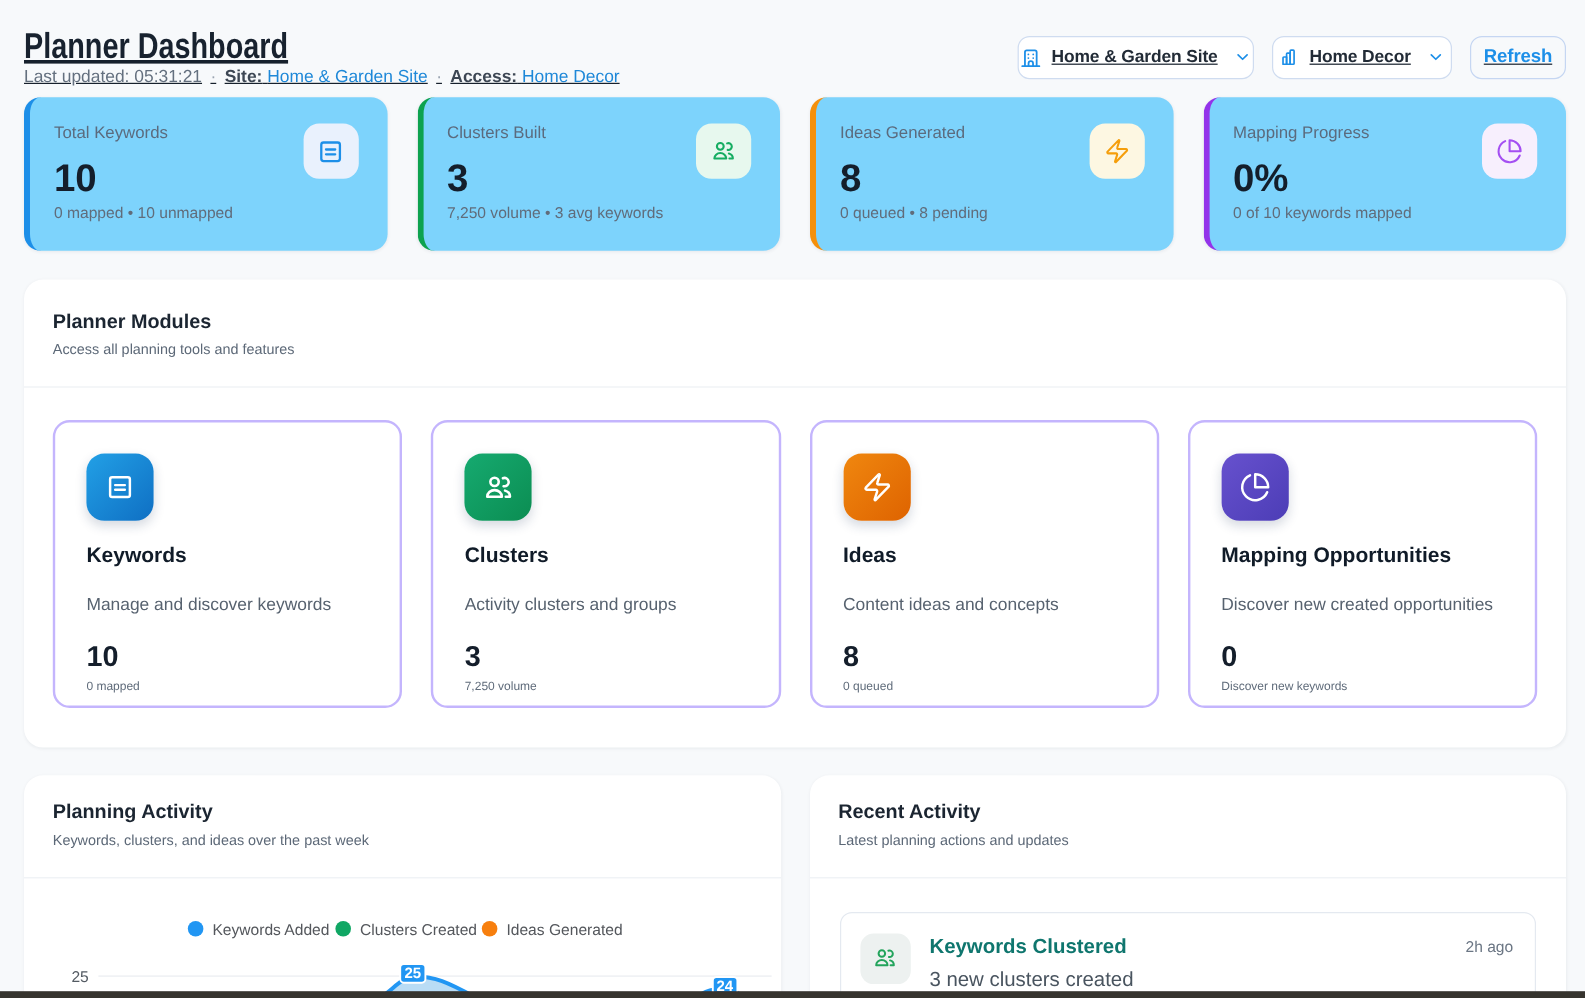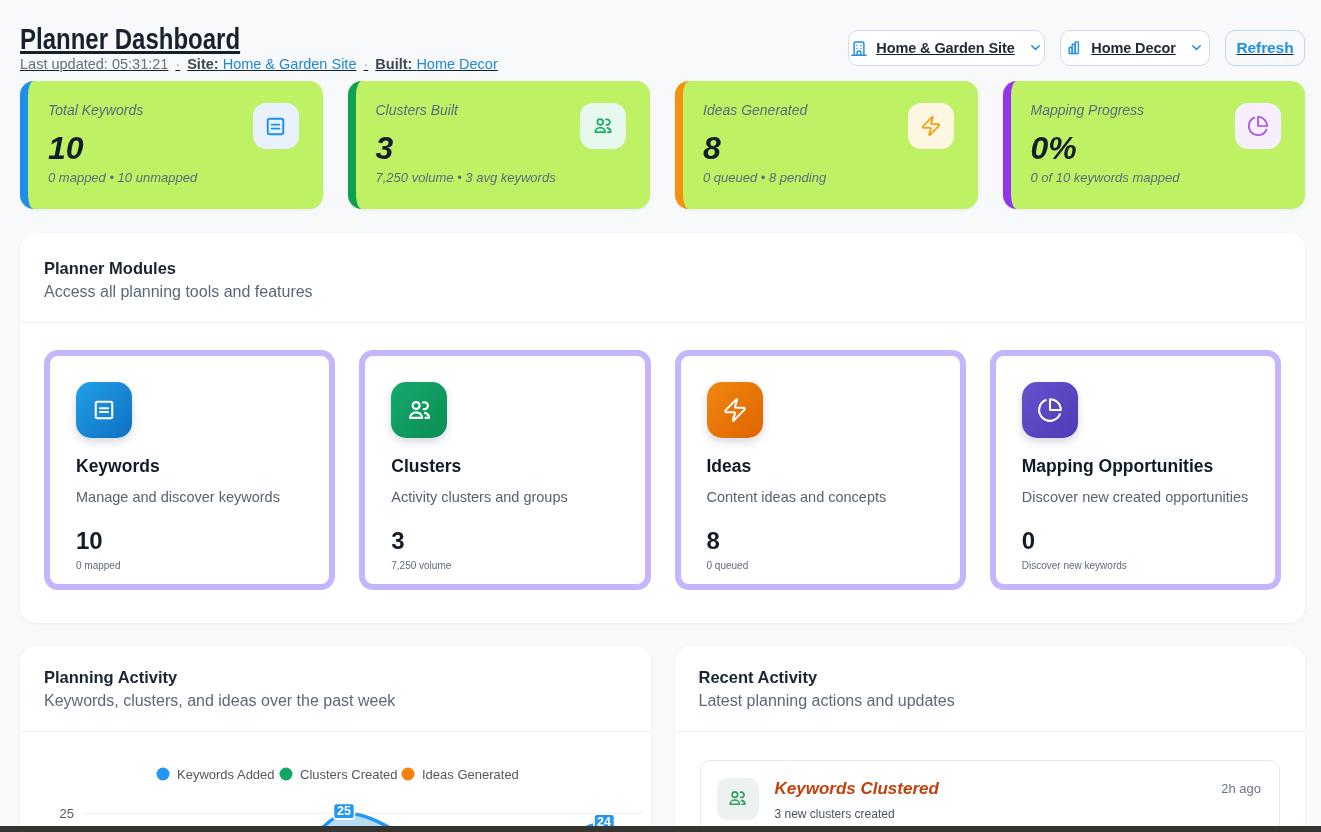--- a/index.html
+++ b/index.html
@@ -25,88 +25,87 @@
   height:36.5px; display:flex; align-items:center; justify-content:center; gap:8px;
   border:1px solid #cfdcf0; border-radius:10px; background:#fff;
   font-size:14.5px; font-weight:700; color:#222b36; letter-spacing:-0.1px;
 }
 .btn.b1 { width:197px; } .btn.b2 { width:150px; }
 .btn.refresh { background:transparent; border-color:#c5d6f2; color:#1d8fe8; width:80px; font-size:15.5px; }
 
 
 .stats { display:grid; grid-template-columns:repeat(4,1fr); gap:25px; margin-top:9px; }
 .stat {
-  background:#bef264; border-radius:14px; height:128px; position:relative;
-  border-left:8px solid #1d4ed8; box-shadow:0 1px 3px rgba(20,30,50,.07);
+  background:#7dd3fc; border-radius:14px; height:128px; position:relative;
+  border-left:5px solid #1d4ed8; box-shadow:0 1px 3px rgba(20,30,50,.07);
   padding:21.8px 20px 0 20px;
-  font-style:italic;
 }
 .stat .t { font-size:14px; line-height:15px; color:#5b6b7e; }
 .stat .n { font-size:32px; line-height:32px; font-weight:700; color:#141e2b; margin-top:14px; }
 .stat .s { font-size:13px; line-height:14px; color:#606c7b; margin-top:7px; }
 .stat .ic {
   position:absolute; top:22px; right:24px; width:46px; height:46px;
   border-radius:13px; display:flex; align-items:center; justify-content:center;
 }
 .stat.c1 { border-left-color:#1d8fe8; } .stat.c1 .ic { background:#e9f1fd; }
 .stat.c2 { border-left-color:#0da24f; } .stat.c2 .ic { background:#e7f8ee; }
 .stat.c3 { border-left-color:#f5900b; } .stat.c3 .ic { background:#fdf7e2; }
 .stat.c4 { border-left-color:#9333ea; } .stat.c4 .ic { background:#f7effd; }
 
 
 .panel { background:#fff; border-radius:16px; margin-top:24px; box-shadow:0 1px 3px rgba(20,30,50,.06); }
 .panel-h { padding:27px 24px 23px 24px; }
 .panel-h .ph { font-size:16.5px; line-height:17px; font-weight:700; color:#1b2531; }
-.panel-h .ps { font-size:16px; line-height:15px; color:#5c6877; margin-top:7px; }
+.panel-h .ps { font-size:12px; line-height:15px; color:#5c6877; margin-top:7px; }
 .panel-div { border-top:1px solid #edf0f4; }
 .modules { display:grid; grid-template-columns:repeat(4,1fr); gap:24px; padding:27px 24px 32.5px 24px; }
 .module {
-  border:6px solid #c4b5fd; border-radius:14px; height:240px; padding:26px;
+  border:2px solid #c4b5fd; border-radius:14px; height:240px; padding:26px;
 }
 .module .mic {
   width:56px; height:56px; border-radius:15px; display:flex; align-items:center; justify-content:center;
   box-shadow:0 4px 9px rgba(30,50,90,.18);
 }
 .module .mt { font-size:17.5px; line-height:18px; font-weight:700; color:#101b28; margin-top:18.5px; }
-.module .md { font-size:14.5px; line-height:15px; color:#57626f; margin-top:15px; }
+.module .md { font-size:14.5px; line-height:15px; color:#57626f; margin-top:26px; }
 .module .mn { font-size:24px; line-height:24px; font-weight:700; color:#141e2b; margin-top:24px; }
 .module .ms { font-size:10px; line-height:15px; color:#5f6b7a; margin-top:5px; }
 .g-blue  { background:linear-gradient(135deg,#22a0e6,#0f6fc3); }
 .g-green { background:linear-gradient(135deg,#16aa70,#0b8d52); }
 .g-orange{ background:linear-gradient(135deg,#f0870f,#de6300); }
 .g-purple{ background:linear-gradient(135deg,#6751ce,#4c3db6); }
 
 
 .bottom { display:grid; grid-template-columns:1fr 1fr; gap:24px; margin-top:23px; }
 .bcard { background:#fff; border-radius:16px; box-shadow:0 1px 3px rgba(20,30,50,.06); height:300px; overflow:hidden; }
 .bcard .panel-h { padding:23px 24px 23px 24px; }
 
 .chartwrap { position:relative; height:200px; }
 
 
 .ritem {
   margin:28px 25px 0 25px; border:1px solid #e4e9f0; border-radius:10px;
   padding:17px 18px 17px 16px; display:flex; align-items:flex-start; gap:16px; position:relative;
 }
 .ritem .ric { width:42px; height:42px; border-radius:11px; background:#edf1f0; display:flex; align-items:center; justify-content:center; }
-.ritem .rt { font-size:17px; font-weight:700; color:#c2410c; margin-top:1px;font-style:italic; }
-.ritem .rs { font-size:12px; color:#49545f; margin-top:8px; }
+.ritem .rt { font-size:17px; font-weight:700; color:#0f766e; margin-top:1px; }
+.ritem .rs { font-size:17px; color:#49545f; margin-top:8px; }
 .ritem .rtime { position:absolute; right:18px; top:20px; font-size:13px; color:#6b7684; }
 
 .darkbar { position:fixed; left:0; right:0; bottom:0; height:6px; background:#36342e; z-index:50; }
 </style>
 </head>
 <body>
 <div class="page">
 <div class="content">
 
   <div class="header">
     <div>
       <h1>Planner Dashboard</h1>
-      <div class="meta">Last updated: 05:31:21<span class="sep">·</span><span class="lbl">Site:</span> <a>Home &amp; Garden Site</a><span class="sep">·</span><span class="lbl">Built:</span> <a>Home Decor</a></div>
+      <div class="meta">Last updated: 05:31:21<span class="sep">·</span><span class="lbl">Site:</span> <a>Home &amp; Garden Site</a><span class="sep">·</span><span class="lbl">Access:</span> <a>Home Decor</a></div>
     </div>
     <div class="hbtns">
       <div class="btn b1">
         <svg width="18" height="18" viewBox="0 0 24 24" fill="none" stroke="#1d8fe8" stroke-width="2" stroke-linecap="round" stroke-linejoin="round">
               <path d="M2.5 21.5h19"></path>
               <path d="M5.5 21.5V6a2 2 0 0 1 2-2h9a2 2 0 0 1 2 2v15.5"></path>
               <path d="M9.5 21.5v-3a2.5 2.5 0 0 1 5 0v3"></path>
               <path d="M9.3 8.5h.01M14.7 8.5h.01M9.3 12.5h.01M14.7 12.5h.01"></path>
             </svg>
         <span>Home &amp; Garden Site</span>

